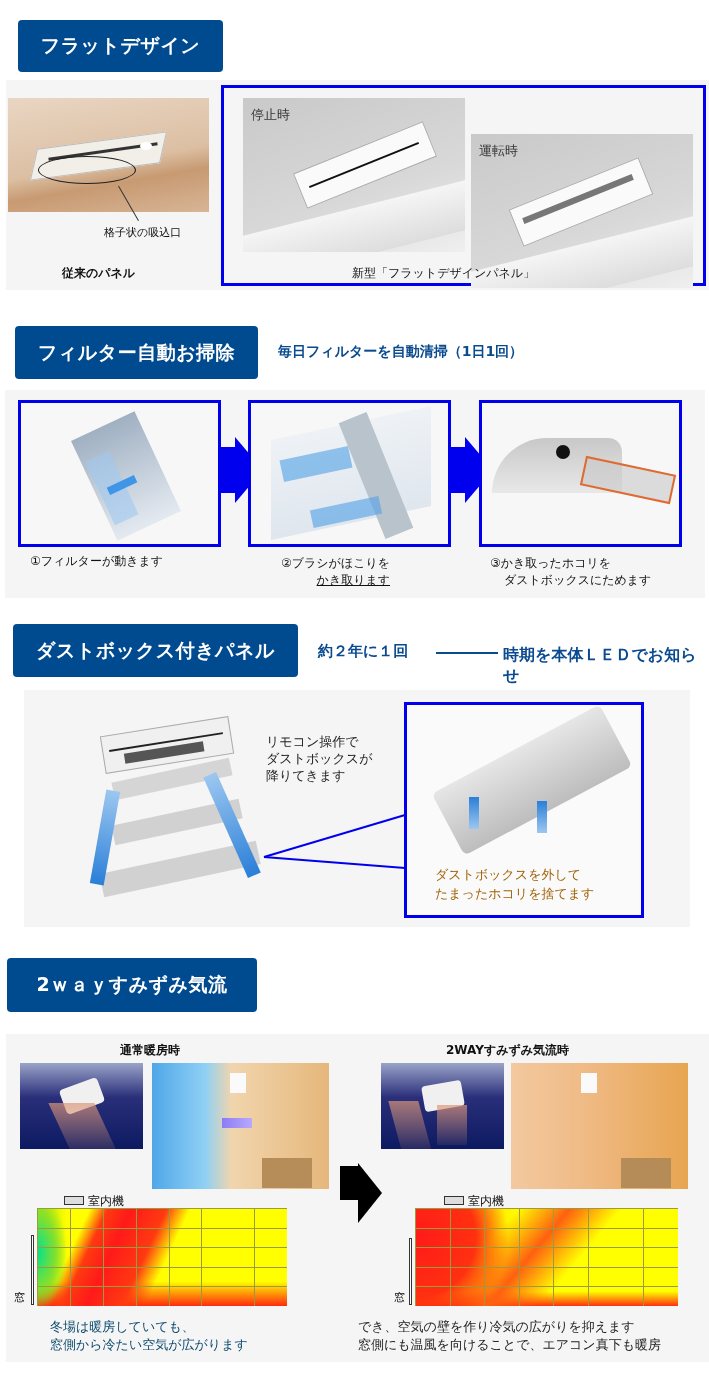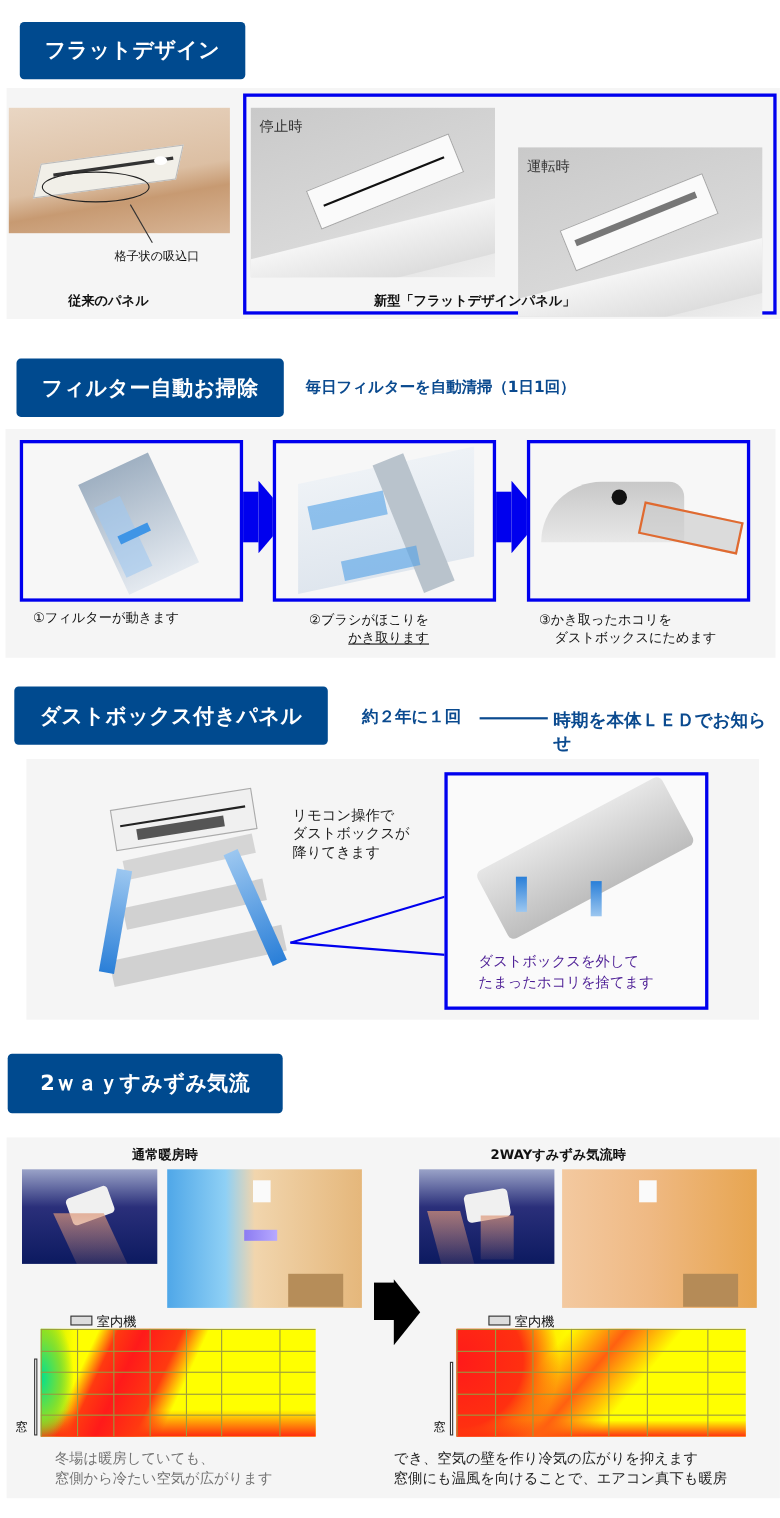--- a/index.html
+++ b/index.html
@@ -30,33 +30,33 @@
   <div class="abs" style="left:28px;top:42px;width:125px;height:32px;background:#f1efe8;transform:skewX(-20deg) rotate(-8deg);border:1px solid #bbb;"></div>
   <div class="abs" style="left:40px;top:52px;width:110px;height:3px;background:#333;transform:rotate(-8deg);"></div>
   <div class="abs" style="left:30px;top:58px;width:98px;height:28px;border:1px solid #222;border-radius:50%;"></div>
   <div class="abs" style="left:132px;top:44px;width:12px;height:8px;background:#fff;border-radius:50%;"></div>
 </div>
 <div class="abs" style="left:118px;top:186px;width:1px;height:40px;background:#333;transform:rotate(-30deg);transform-origin:top;"></div>
 <div class="caption small" style="left:104px;top:225px;">格子状の吸込口</div>
 <div class="caption" style="left:62px;top:265px;font-weight:bold;">従来のパネル</div>
 
 <div class="blue-frame" style="left:221px;top:85px;width:485px;height:201px;"></div>
-<div class="photo" style="left:228px;top:98px;width:222px;height:154px;background:linear-gradient(160deg,#c9c9c9 0%,#d8d8d8 60%,#efefef 100%);text-align:center;">
+<div class="photo" style="left:243px;top:98px;width:222px;height:154px;background:linear-gradient(160deg,#c9c9c9 0%,#d8d8d8 60%,#efefef 100%);text-align:center;">
   <div class="abs" style="left:0;top:110px;width:222px;height:50px;background:linear-gradient(#f5f5f5,#ddd);transform:skewY(-14deg);"></div>
   <div class="abs" style="left:52px;top:48px;width:140px;height:38px;background:#fafafa;border:1px solid #aaa;transform:rotate(-22deg);"></div>
   <div class="abs" style="left:62px;top:66px;width:118px;height:2px;background:#111;transform:rotate(-22deg);"></div>
   <span class="abs" style="left:8px;top:8px;font-size:13px;color:#333;">停止時</span>
 </div>
 <div class="photo" style="left:471px;top:98px;width:222px;height:154px;background:linear-gradient(160deg,#c9c9c9 0%,#d8d8d8 60%,#efefef 100%);margin-top:36px;">
   <div class="abs" style="left:0;top:110px;width:222px;height:50px;background:linear-gradient(#f5f5f5,#ddd);transform:skewY(-14deg);"></div>
   <div class="abs" style="left:40px;top:48px;width:140px;height:40px;background:#fafafa;border:1px solid #aaa;transform:rotate(-22deg);"></div>
   <div class="abs" style="left:48px;top:62px;width:118px;height:6px;background:#777;transform:rotate(-22deg);"></div>
   <span class="abs" style="left:8px;top:8px;font-size:13px;color:#333;">運転時</span>
 </div>
-<div class="caption" style="left:340px;top:265px;font-weight:bold;">新型「フラットデザインパネル」</div>
+<div class="caption" style="left:352px;top:265px;font-weight:normal;">新型「フラットデザインパネル」</div>
 
 <div class="hbtn" style="left:15px;top:326px;width:243px;height:53px;">
   <span>フィルター自動お掃除</span>
 </div>
 <div class="subhead" style="left:278px;top:343px;font-size:14px;">毎日フィルターを自動清掃（1日1回）</div>
 
 <div class="panel" style="left:5px;top:390px;width:700px;height:208px;"></div>
 
 <div class="blue-frame" style="left:18px;top:400px;width:203px;height:147px;background:#f7f7f7;">
   <div class="abs" style="left:70px;top:18px;width:70px;height:110px;background:linear-gradient(#8a9fb5,#dfe6ee);transform:rotate(-25deg);opacity:.8;"></div>
@@ -89,21 +89,21 @@
   <div style="padding-left:14px;text-decoration:underline;">かき取ります</div>
 </div>
 <div class="caption" style="left:490px;top:555px;">
   <div>③かき取ったホコリを</div>
   <div style="padding-left:14px;">ダストボックスにためます</div>
 </div>
 
 <div class="hbtn" style="left:13px;top:624px;width:285px;height:53px;">
   <span>ダストボックス付きパネル</span>
 </div>
-<div class="subhead" style="left:318px;top:642px;font-size:15px;margin-left:11px;">約２年に１回</div>
+<div class="subhead" style="left:318px;top:642px;font-size:15px;">約２年に１回</div>
 <div class="abs" style="left:436px;top:652px;width:62px;height:2px;background:#0a4a8f;"></div>
 <div class="subhead" style="left:503px;top:645px;font-size:16px;">時期を本体ＬＥＤでお知らせ</div>
 
 <div class="panel" style="left:24px;top:690px;width:666px;height:237px;"></div>
 
 <div class="abs" style="left:102px;top:726px;width:130px;height:38px;background:#f0f0f0;border:1px solid #aaa;transform:rotate(-9deg);">
   <div class="abs" style="left:6px;top:14px;width:115px;height:2px;background:#222;"></div>
   <div class="abs" style="left:20px;top:20px;width:80px;height:10px;background:#555;"></div>
 </div>
 <div class="abs" style="left:112px;top:770px;width:120px;height:18px;background:rgba(200,200,200,.7);transform:rotate(-12deg);"></div>
@@ -120,21 +120,21 @@
 
 <svg class="abs" style="left:260px;top:760px;" width="150" height="110">
   <line x1="4" y1="97" x2="145" y2="55" stroke="#0000ee" stroke-width="2"></line>
   <line x1="4" y1="97" x2="145" y2="108" stroke="#0000ee" stroke-width="2"></line>
 </svg>
 
 <div class="blue-frame" style="left:404px;top:702px;width:240px;height:216px;background:#fafafa;">
   <div class="abs" style="left:30px;top:40px;width:190px;height:70px;background:linear-gradient(#e6e6e6,#bdbdbd);transform:rotate(-28deg);border-radius:6px;"></div>
   <div class="abs" style="left:62px;top:92px;width:10px;height:32px;background:linear-gradient(#2a7fd8,#9cc7f0);"></div>
   <div class="abs" style="left:130px;top:96px;width:10px;height:32px;background:linear-gradient(#2a7fd8,#9cc7f0);"></div>
-  <div class="caption" style="left:28px;top:160px;font-size:13px;line-height:19px;color:#4c1d95;">
+  <div class="caption" style="left:28px;top:160px;font-size:13px;line-height:19px;color:#a16207;">
     <div>ダストボックスを外して</div>
     <div>たまったホコリを捨てます</div>
   </div>
 </div>
 
 <div class="hbtn" style="left:7px;top:958px;width:250px;height:54px;">
   <span>2ｗａｙすみずみ気流</span>
 </div>
 
 <div class="panel" style="left:6px;top:1034px;width:703px;height:328px;"></div>
@@ -257,20 +257,20 @@
       <div></div>
       <div></div>
       <div></div>
       <div></div>
       <div></div>
   </div>
 </div>
 <div class="win-bar" style="left:409px;top:1238px;height:67px;"></div>
 <div class="caption" style="left:394px;top:1290px;font-size:11px;">窓</div>
 
-<div class="caption" style="left:50px;top:1318px;font-size:13px;line-height:18px;color:#737373;">
+<div class="caption" style="left:50px;top:1318px;font-size:13px;line-height:18px;color:#0c4a6e;">
   <div>冬場は暖房していても、</div>
   <div>窓側から冷たい空気が広がります</div>
 </div>
 <div class="caption" style="left:358px;top:1318px;font-size:13px;line-height:18px;color:#222;">
   <div>でき、空気の壁を作り冷気の広がりを抑えます</div>
   <div>窓側にも温風を向けることで、エアコン真下も暖房</div>
 </div>
 
 </body></html>

